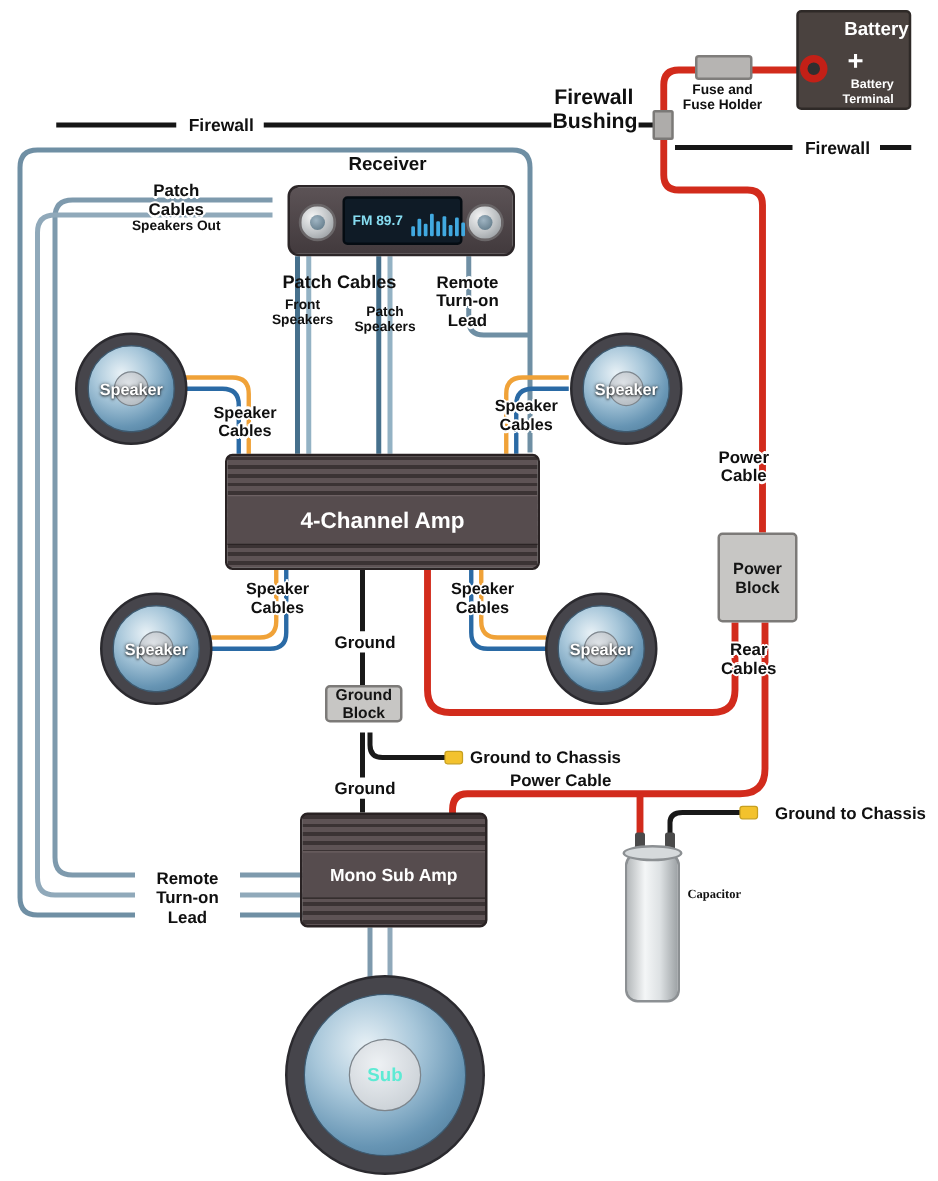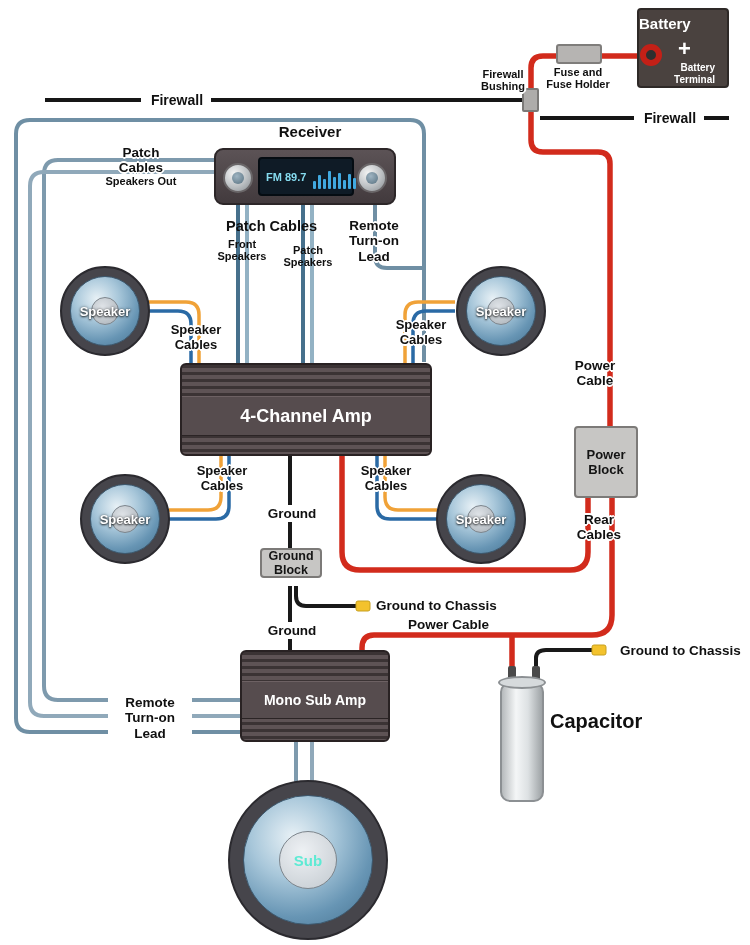--- a/index.html
+++ b/index.html
@@ -7,21 +7,21 @@
          font-family:"Liberation Sans",sans-serif;}
   svg.wires{position:absolute;left:0;top:0;z-index:1;}
   .comp{position:absolute;z-index:2;box-sizing:border-box;}
   .lbl{position:absolute;z-index:3;font-weight:bold;color:#101010;text-align:center;line-height:1.13;}
   .halo{text-shadow:-1px -1px 0 #fff,1px -1px 0 #fff,-1px 1px 0 #fff,1px 1px 0 #fff,
         -2px 0 0 #fff,2px 0 0 #fff,0 -2px 0 #fff,0 2px 0 #fff;}
   .bgw{background:#fff;padding:1px 2px;}
   .nowrap{white-space:nowrap;}
 
   
-  .receiver{left:214px;top:148px;width:182px;height:57px;border-radius:9px;
+  .receiver{left:230px;top:148px;width:182px;height:57px;border-radius:9px;
             background:linear-gradient(#5c5356,#423a3d);border:2px solid #2c2628;}
   .knob{position:absolute;width:26px;height:26px;border-radius:50%;
         background:radial-gradient(circle at 35% 32%,#f4f4f4,#bcc0c3 55%,#878c90);
         border:2px solid #6a6668;}
   .knob-in{position:absolute;left:7px;top:7px;width:12px;height:12px;border-radius:50%;
         background:radial-gradient(circle at 40% 35%,#9fb4c2,#57707f);}
   .display{position:absolute;left:42px;top:7px;width:96px;height:39px;border-radius:4px;
         background:#0f1b26;border:2px solid #050c12;display:flex;align-items:center;
         gap:7px;padding:0 6px;box-sizing:border-box;}
   .freq{color:#86dcf0;font-size:11px;font-weight:bold;white-space:nowrap;}
@@ -41,21 +41,21 @@
 
   
   .block{background:#c7c6c4;border:2px solid #7c7a78;border-radius:4px;color:#141414;
          font-weight:bold;text-align:center;display:flex;align-items:center;justify-content:center;}
   .pblock{left:574px;top:426px;width:64px;height:72px;font-size:13px;}
   .gblock{left:260px;top:548px;width:62px;height:30px;font-size:12.5px;}
 
   
   .battery{left:637px;top:8px;width:92px;height:80px;background:#4a423f;
            border:2px solid #2e2927;border-radius:4px;}
-  .bat-title{position:absolute;top:5px;left:0;width:100%;text-align:left;color:#fff;
+  .bat-title{position:absolute;top:5px;left:0;width:100%;text-align:right;color:#fff;
            font-weight:bold;font-size:15px;}
   .bat-term-lbl{position:absolute;left:14px;top:52px;width:62px;text-align:right;color:#fff;
            font-weight:bold;font-size:10px;line-height:1.15;}
   .bat-plus{position:absolute;left:39px;top:26px;color:#fff;font-weight:bold;font-size:22px;}
   .terminal{left:640px;top:44px;width:22px;height:22px;border-radius:50%;
            border:6px solid #c32017;background:#2f2f2f;z-index:3;}
 
   
   .fuse{left:556px;top:44px;width:46px;height:20px;background:#b6b4b2;border:2px solid #7f7d7b;border-radius:3px;}
   .bushing{left:522px;top:88px;width:17px;height:24px;background:#aeacaa;border:2px solid #7b7977;border-radius:2px;}
@@ -138,21 +138,21 @@
     <div class="bat-title">Battery</div>
     <div class="bat-plus">+</div>
     <div class="bat-term-lbl">Battery Terminal</div>
   </div>
   <div class="comp terminal"></div>
 
   <div class="comp fuse"></div>
   <div class="lbl" style="left:541px;top:66px;width:74px;font-size:11px;">Fuse and Fuse Holder</div>
 
   <div class="comp bushing"></div>
-  <div class="lbl halo" style="left:470px;top:68px;width:66px;font-size:11px;">Firewall Bushing</div>
+  <div class="lbl halo" style="left:442px;top:68px;width:66px;font-size:17px;">Firewall Bushing</div>
 
   <div class="lbl bgw" style="left:143px;top:92px;width:64px;font-size:14px;">Firewall</div>
   <div class="lbl bgw" style="left:636px;top:110px;width:64px;font-size:14px;">Firewall</div>
 
   <div class="lbl" style="left:268px;top:124px;width:84px;font-size:15px;">Receiver</div>
   <div class="comp receiver">
     <div class="knob" style="left:7px;top:13px;">
         <div class="knob-in"></div>
       </div>
     <div class="knob" style="right:7px;top:13px;">
@@ -228,15 +228,15 @@
   <div class="lbl bgw" style="left:260px;top:622px;width:60px;font-size:13.5px;">Ground</div>
   <div class="lbl nowrap" style="left:376px;top:598px;font-size:13.5px;">Ground to Chassis</div>
   <div class="lbl nowrap" style="left:620px;top:643px;font-size:13.5px;">Ground to Chassis</div>
   <div class="lbl nowrap halo" style="left:408px;top:617px;font-size:13.5px;">Power Cable</div>
   <div class="lbl bgw" style="left:108px;top:694px;width:80px;font-size:13.5px;">Remote Turn-on Lead</div>
 
   <div class="cap-pin" style="left:508px;top:666px;"></div>
   <div class="cap-pin" style="left:532px;top:666px;"></div>
   <div class="comp cap-body"></div>
   <div class="comp cap-top"></div>
-  <div class="lbl nowrap" style="left:550px;top:710px;font-size:20px;">Capacitor</div>
+  <div class="lbl nowrap" style="left:550px;top:710px;font-size:10px;font-family:Liberation Serif, serif;">Capacitor</div>
 
 </div>
 
 </body></html>

